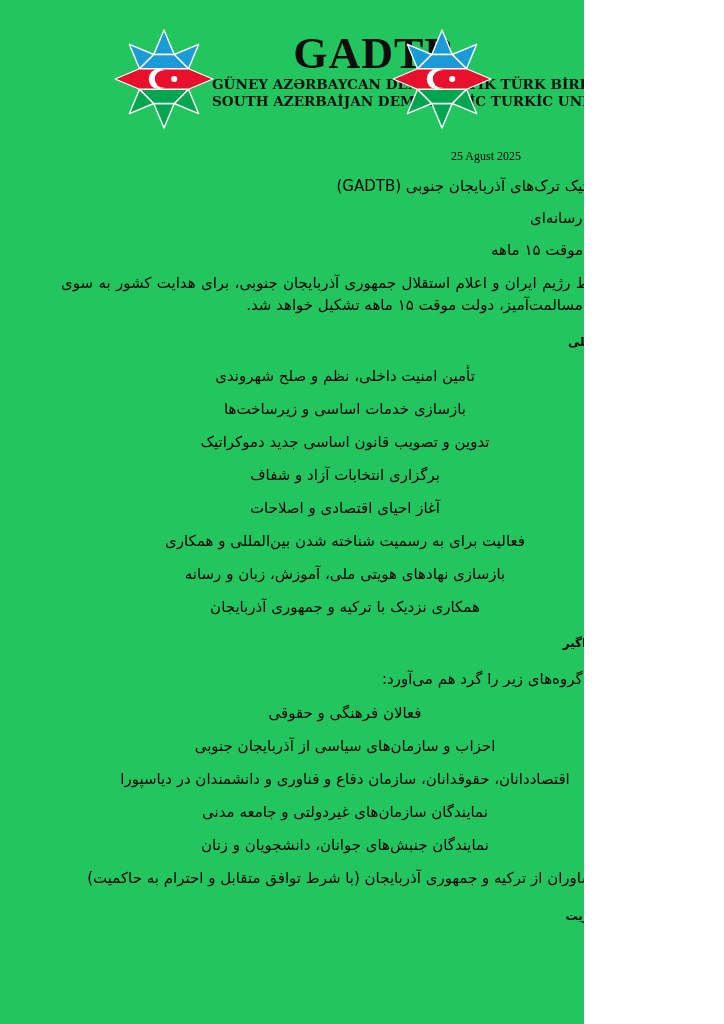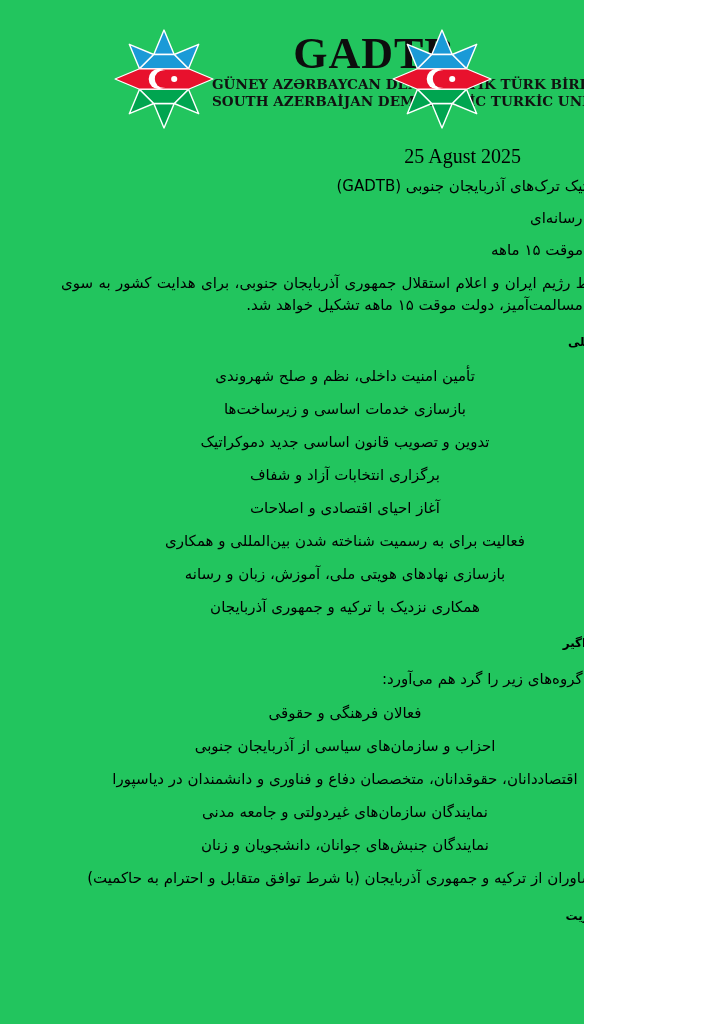--- a/index.html
+++ b/index.html
@@ -24,21 +24,21 @@
     font-size:13.6px; line-height:17px; color:#111; white-space:nowrap;
   }
 
   
   .content {
     position:absolute; top:146px; left:61px; width:602px;
     direction:rtl; text-align:right; font-size:15px; line-height:20px;
   }
   .date-line {
     direction:ltr; text-align:right; padding-right:142px;
-    font-family:"Liberation Serif", serif; font-size:20px;
+    font-family:"Liberation Serif", serif; font-size:12px;
     margin:0 0 10px 0;
   }
   .intro-line { margin:0 0 12px 0; }
   .lead { text-align:justify; line-height:22px; margin:8px 0 0 0; }
   .sec-heading { font-size:12px; font-weight:bold; margin:16px 0 0 0; line-height:20px; }
   .sec-heading.third { margin-top:18px; }
   .sec-intro { margin:16px 0 0 0; }
   ul.blist { list-style:none; margin:14px 34px 0 0; padding:0; }
   ul.blist li { position:relative; margin:0 0 13px 0; line-height:20px;text-align:center; }
   ul.blist li::before {
@@ -122,21 +122,21 @@
       <li>فعالیت برای به رسمیت شناخته شدن بین‌المللی و همکاری</li>
       <li>بازسازی نهادهای هویتی ملی، آموزش، زبان و رسانه</li>
       <li>همکاری نزدیک با ترکیه و جمهوری آذربایجان</li>
     </ul>
 
     <div class="sec-heading">۲. ساختار فراگیر</div>
     <p class="sec-intro">دولت موقت گروه‌های زیر را گرد هم می‌آورد:</p>
     <ul class="blist">
       <li>فعالان فرهنگی و حقوقی</li>
       <li>احزاب و سازمان‌های سیاسی از آذربایجان جنوبی</li>
-      <li>اقتصاددانان، حقوقدانان، متخصصان دفاع و فناوری و دانشمندان در دیاسپورا</li>
+      <li>اقتصاددانان، حقوقدانان، سازمان دفاع و فناوری و دانشمندان در دیاسپورا</li>
       <li>نمایندگان سازمان‌های غیردولتی و جامعه مدنی</li>
       <li>نمایندگان جنبش‌های جوانان، دانشجویان و زنان</li>
       <li>مشاوران از ترکیه و جمهوری آذربایجان (با شرط توافق متقابل و احترام به حاکمیت)</li>
     </ul>
 
     <div class="sec-heading third">۳. اصول مدیریت</div>
 
   </div>
 </div>
 

